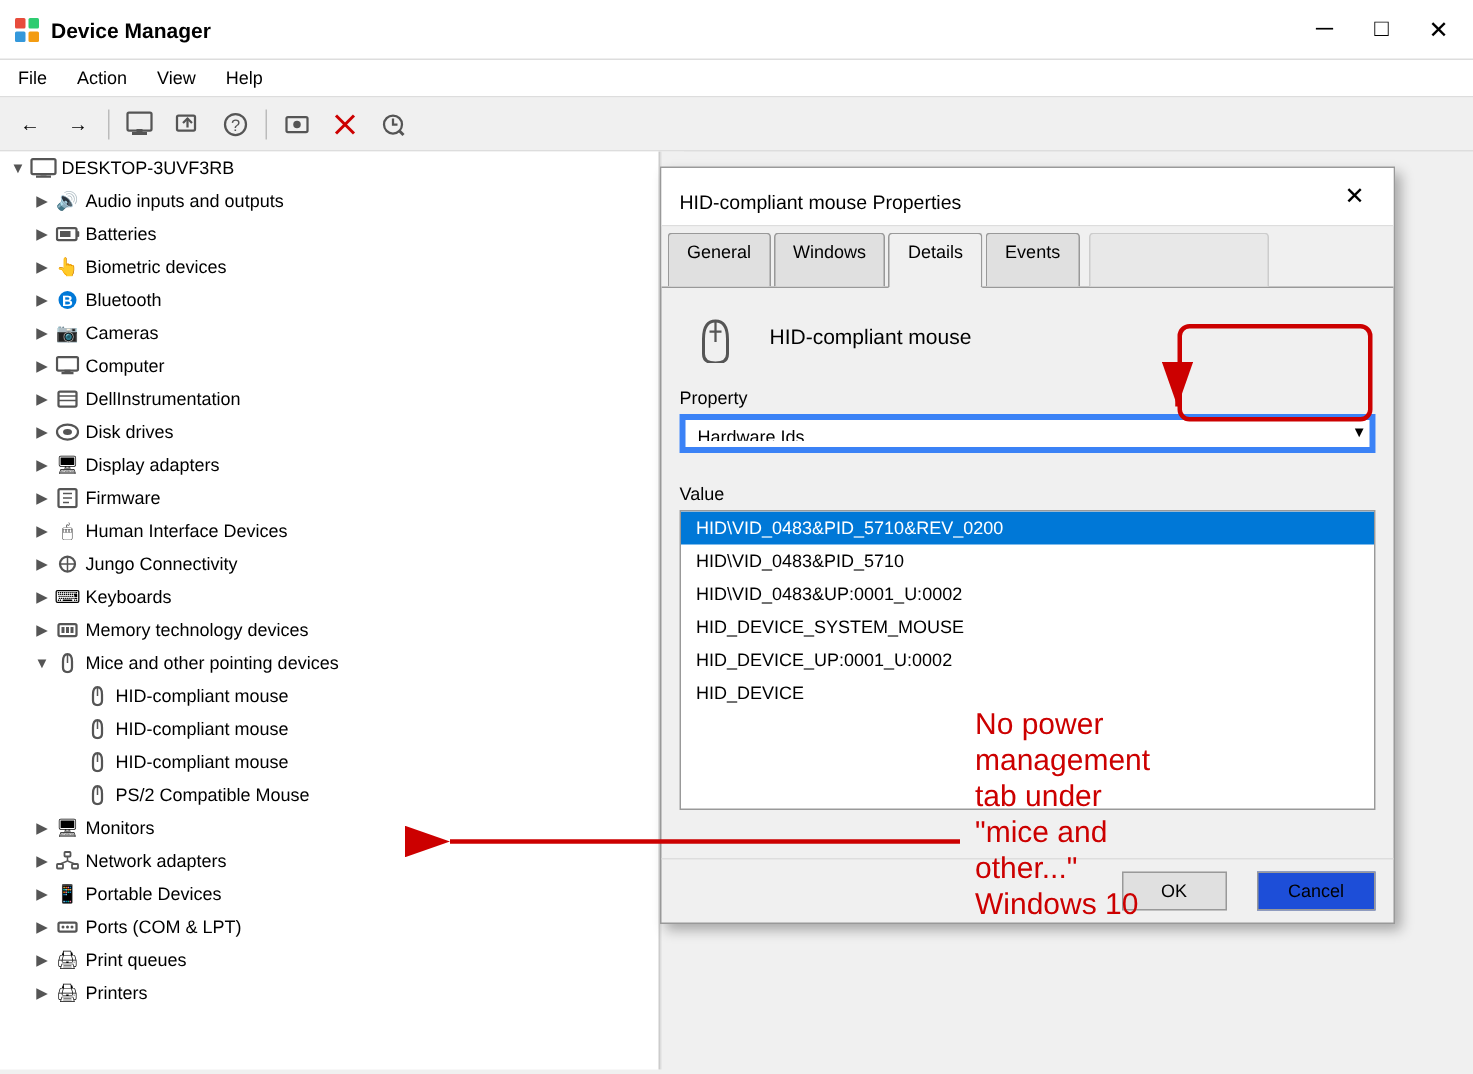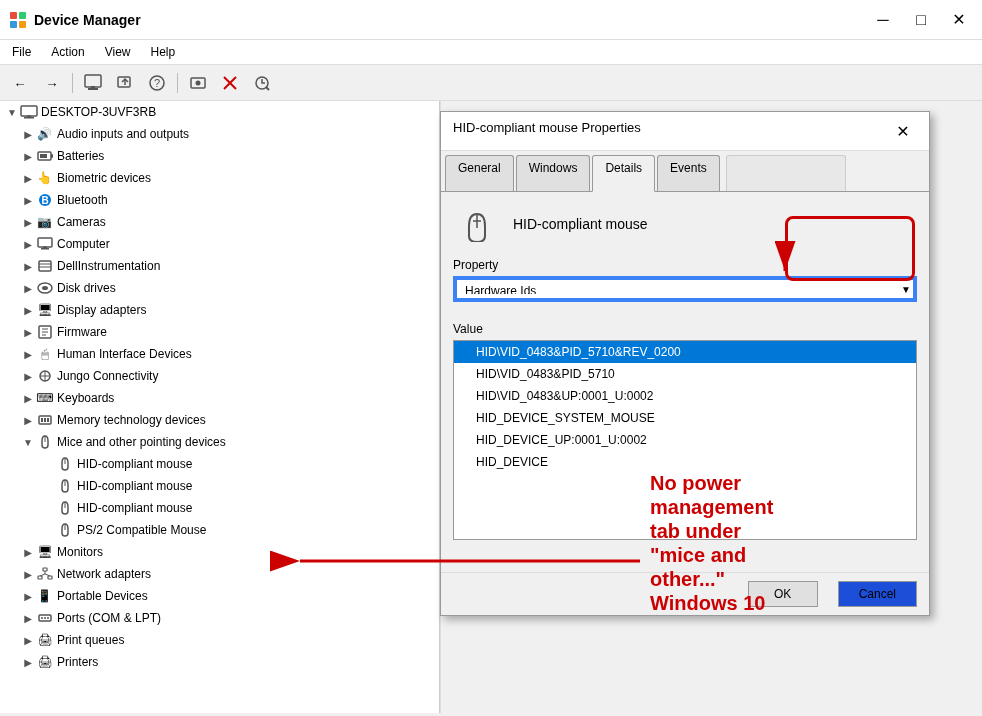--- a/index.html
+++ b/index.html
@@ -104,21 +104,21 @@
       border: 1px solid #999;
       box-shadow: 4px 4px 8px rgba(0,0,0,0.3);
       pointer-events: all;
       z-index: 100;
     }
     .dialog-title-bar {
       background: #fff;
       border-bottom: 1px solid #ddd;
       padding: 8px 12px;
       display: flex;
-      align-items: flex-start;
+      align-items: flex-end;
       justify-content: space-between;
     }
     .dialog-title { font-size: 13px; font-weight: normal; }
     .dialog-close-btn {
       width: 28px; height: 22px; border: none; background: transparent; cursor: pointer; font-size: 16px;
       display: flex; align-items: center; justify-content: center;
     }
 
     
     .dialog-tabs {
@@ -173,21 +173,21 @@
     }
 
     .value-label { font-size: 12px; margin-bottom: 4px; margin-top: 8px; }
     .value-list {
       border: 1px solid #999;
       background: #fff;
       height: 200px;
       overflow-y: auto;
     }
     .value-item {
-      padding: 2px 22px;
+      padding: 2px 10px;
       font-size: 12px;
       cursor: pointer;
       height: 22px;
       display: flex;
       align-items: center;
     }
     .value-item.selected { background: #0078d7; color: white; }
 
     
     .dialog-buttons {
@@ -219,21 +219,21 @@
     .annotation-svg {
       position: absolute;
       pointer-events: none;
     }
 
     
     .annotation-text {
       position: absolute;
       color: #cc0000;
       font-size: 22px;
-      font-weight: bold;
+      font-weight: normal;
       line-height: 1.2;
       pointer-events: none;
     }
 
     
     .device-tree::-webkit-scrollbar { width: 12px; }
     .device-tree::-webkit-scrollbar-track { background: #f0f0f0; }
     .device-tree::-webkit-scrollbar-thumb { background: #c0c0c0; border: 2px solid #f0f0f0; }
   </style>
 </head>

